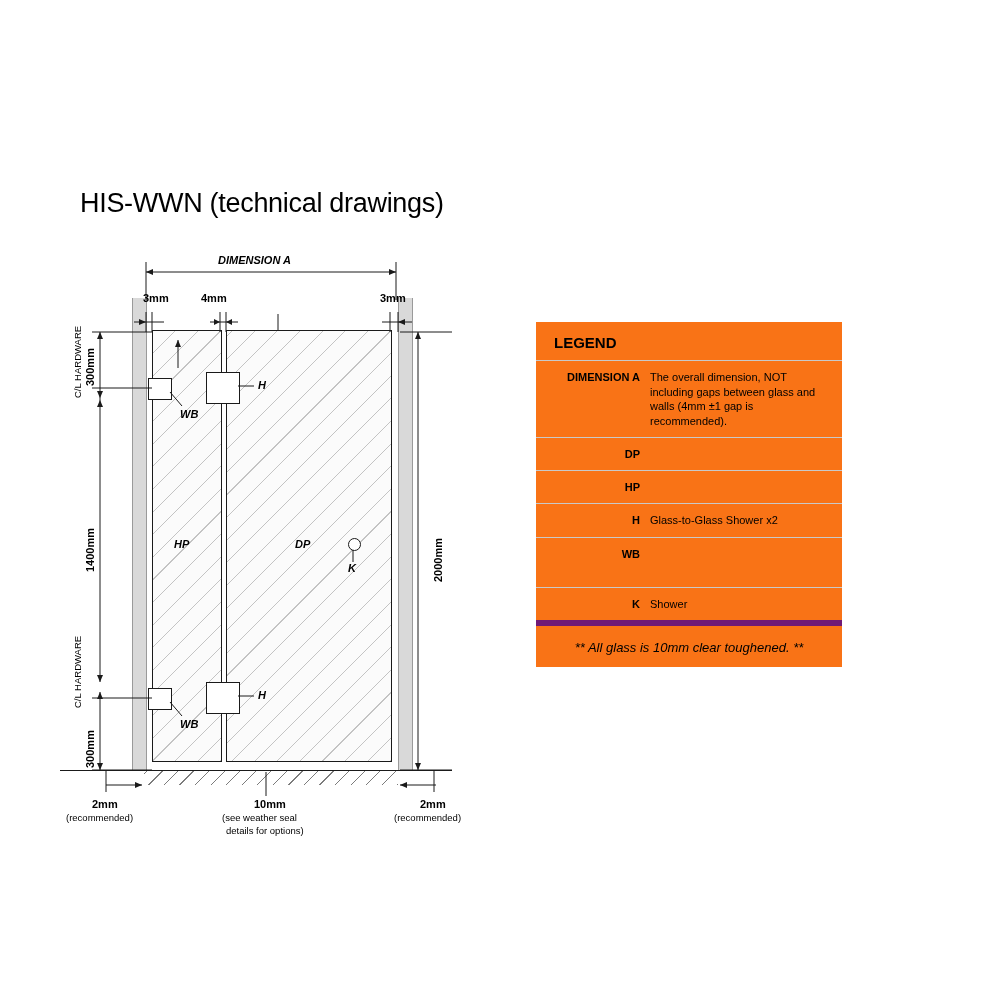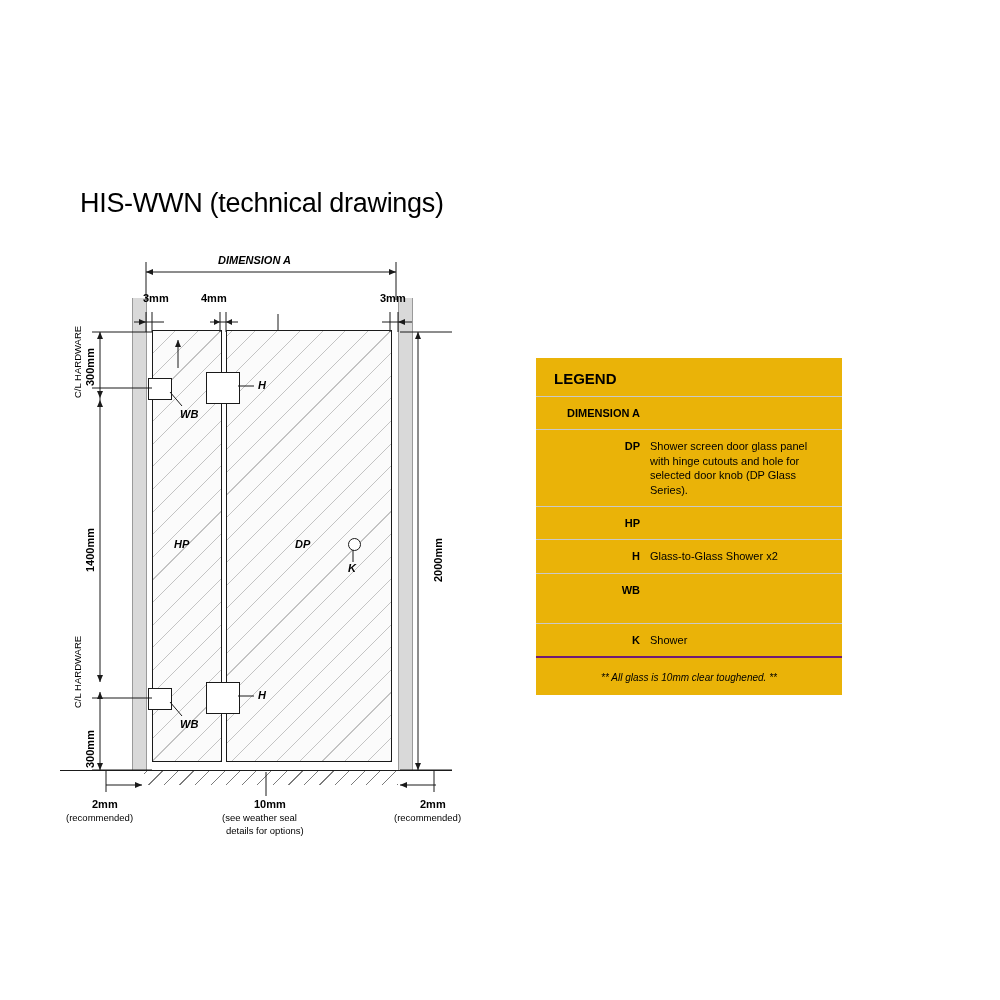--- a/index.html
+++ b/index.html
@@ -113,23 +113,22 @@
     overflow: visible;
     pointer-events: none;
   }
 
   
   #legend {
     position: absolute;
     left: 536px;
     top: 322px;
     width: 306px;
-    background: #eab308;
+    background: #f97316;
     padding: 0;
-    margin-top: 36px;
   }
   #legend-title {
     font-size: 15px;
     font-weight: bold;
     padding: 12px 0 9px 18px;
   }
   .legend-row {
     display: flex;
     border-top: 1px solid #c9c9c9;
     padding: 9px 10px 9px 0;
@@ -142,25 +141,25 @@
     font-size: 11px;
     font-weight: bold;
     line-height: 14px;
   }
   .legend-desc {
     font-size: 11px;
     line-height: 14.5px;
     padding-right: 6px;
   }
   #legend-foot {
-    font-size: 10px;
+    font-size: 13px;
     font-style: italic;
     text-align: center;
     padding: 14px 8px 12px 8px;
-    border-top: 2px solid #701a75;
+    border-top: 6px solid #701a75;
   }
   .legend-row.tall { padding-bottom: 26px; }
 </style>
 </head>
 <body>
 
 <div id="page-title">HIS-WWN (technical drawings)</div>
 
 <div id="drawing">
 
@@ -278,25 +277,25 @@
 
   <div class="lbl lbl-b" style="left:360px; top:558px;">2mm</div>
   <div class="lbl sm" style="left:334px; top:572px;">(recommended)</div>
 </div>
 
 <div id="legend">
   <div id="legend-title">LEGEND</div>
 
   <div class="legend-row">
     <div class="legend-key">DIMENSION A</div>
+    <div class="legend-desc">The overall dimension, NOT including gaps between glass and walls (4mm ±1 gap is recommended).</div>
   </div>
 
   <div class="legend-row">
     <div class="legend-key">DP</div>
-    <div class="legend-desc">Shower screen door glass panel with hinge cutouts and hole for selected door knob (DP Glass Series).</div>
   </div>
 
   <div class="legend-row">
     <div class="legend-key">HP</div>
   </div>
 
   <div class="legend-row">
     <div class="legend-key">H</div>
     <div class="legend-desc">Glass-to-Glass Shower x2</div>
   </div>

